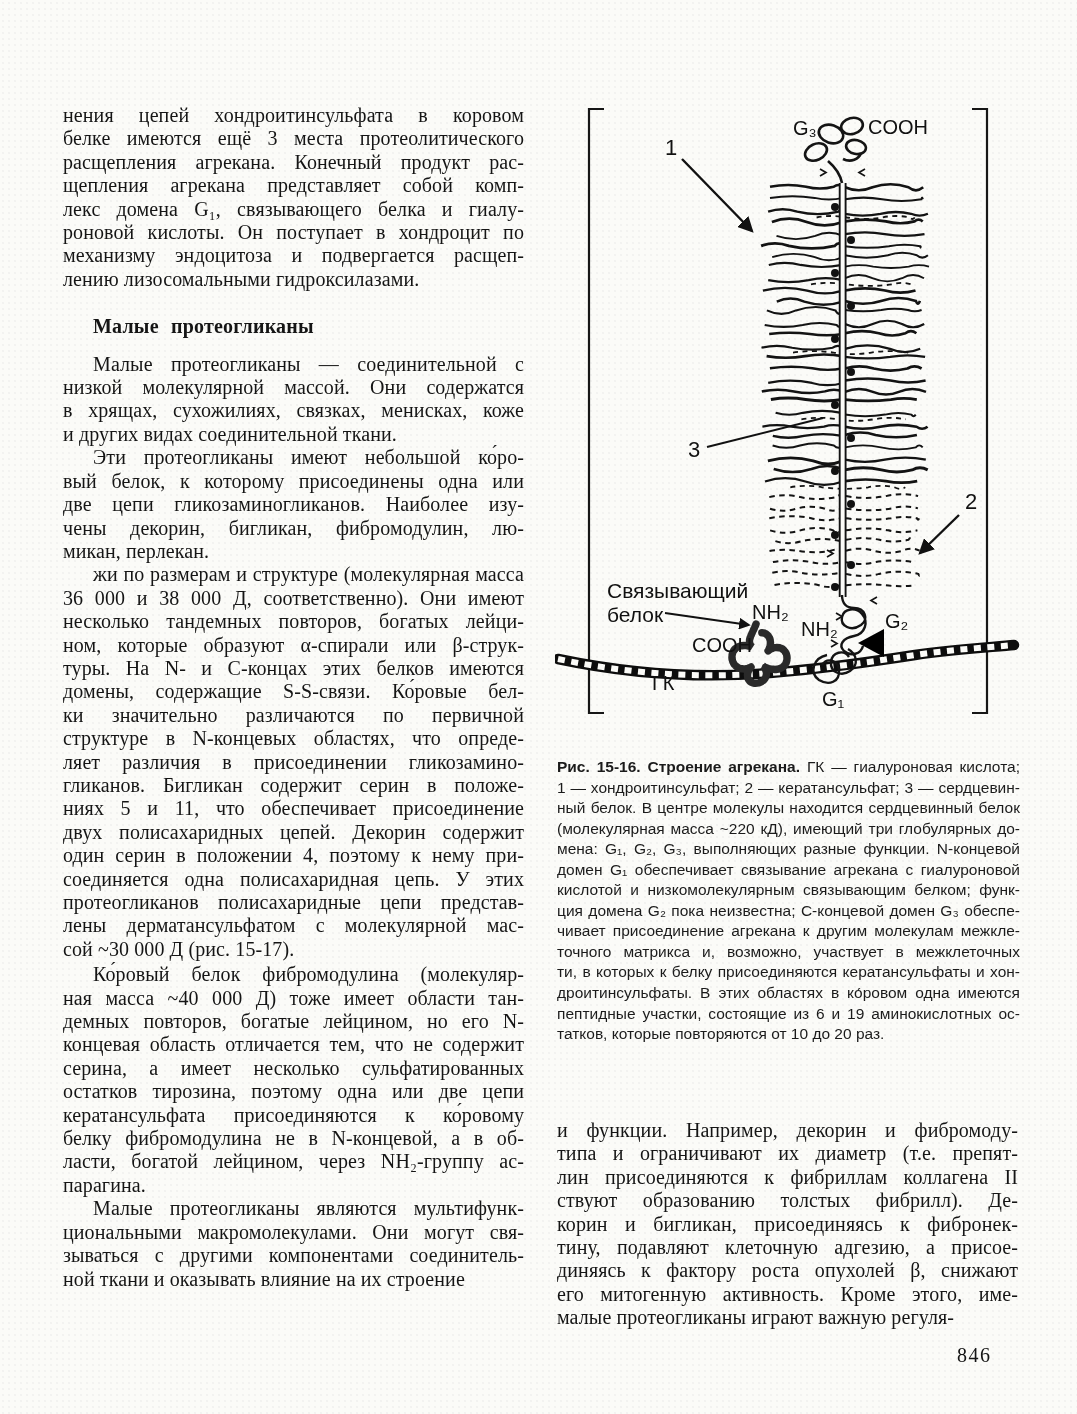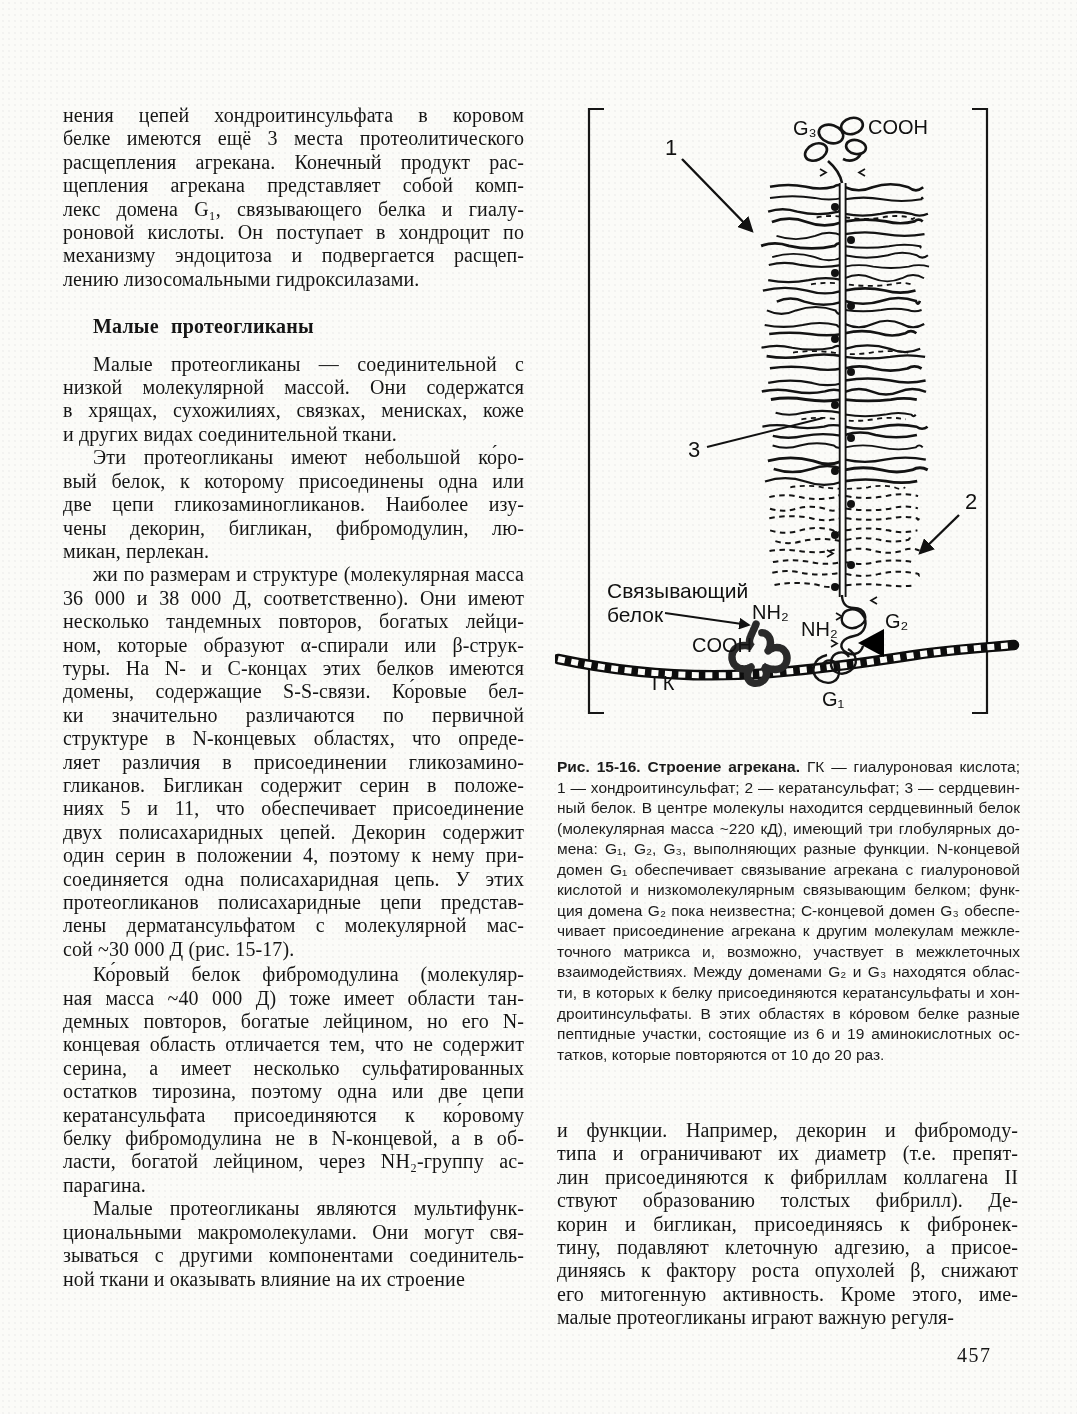--- a/index.html
+++ b/index.html
@@ -269,35 +269,34 @@
   <div>
       <div class="tl">1 — хондроитинсульфат; 2 — кератансульфат; 3 — сердцевин-</div>
       <div class="tl">ный белок. В центре молекулы находится сердцевинный белок</div>
       <div class="tl">(молекулярная масса ~220 кД), имеющий три глобулярных до-</div>
       <div class="tl">мена: G₁, G₂, G₃, выполняющих разные функции. N-концевой</div>
       <div class="tl">домен G₁ обеспечивает связывание агрекана с гиалуроновой</div>
       <div class="tl">кислотой и низкомолекулярным связывающим белком; функ-</div>
       <div class="tl">ция домена G₂ пока неизвестна; С-концевой домен G₃ обеспе-</div>
       <div class="tl">чивает присоединение агрекана к другим молекулам межкле-</div>
       <div class="tl">точного матрикса и, возможно, участвует в межклеточных</div>
-      <div class="tl">взаимодействиях. Между доменами G₂ и G₃ находятся облас-</div>
       <div class="tl">ти, в которых к белку присоединяются кератансульфаты и хон-</div>
-      <div class="tl">дроитинсульфаты. В этих областях в ко́ровом белке разные</div>
+      <div class="tl">дроитинсульфаты. В этих областях в ко́ровом одна имеются</div>
       <div class="tl">пептидные участки, состоящие из 6 и 19 аминокислотных ос-</div>
       <div class="tl tl-last">татков, которые повторяются от 10 до 20 раз.</div>
     </div>
 </div>
 
 <div class="col-right-text body-text">
   <div>
       <div class="tl">и функции. Например, декорин и фибромоду-</div>
       <div class="tl">типа и ограничивают их диаметр (т.е. препят-</div>
       <div class="tl">лин присоединяются к фибриллам коллагена II</div>
       <div class="tl">ствуют образованию толстых фибрилл). Де-</div>
       <div class="tl">корин и бигликан, присоединяясь к фибронек-</div>
       <div class="tl">тину, подавляют клеточную адгезию, а присое-</div>
       <div class="tl">диняясь к фактору роста опухолей β, снижают</div>
       <div class="tl">его митогенную активность. Кроме этого, име-</div>
       <div class="tl tl-last">малые протеогликаны играют важную регуля-</div>
     </div>
 </div>
 
-<div class="page-num">457</div>
+<div class="page-num">846</div>
 
 </body></html>

